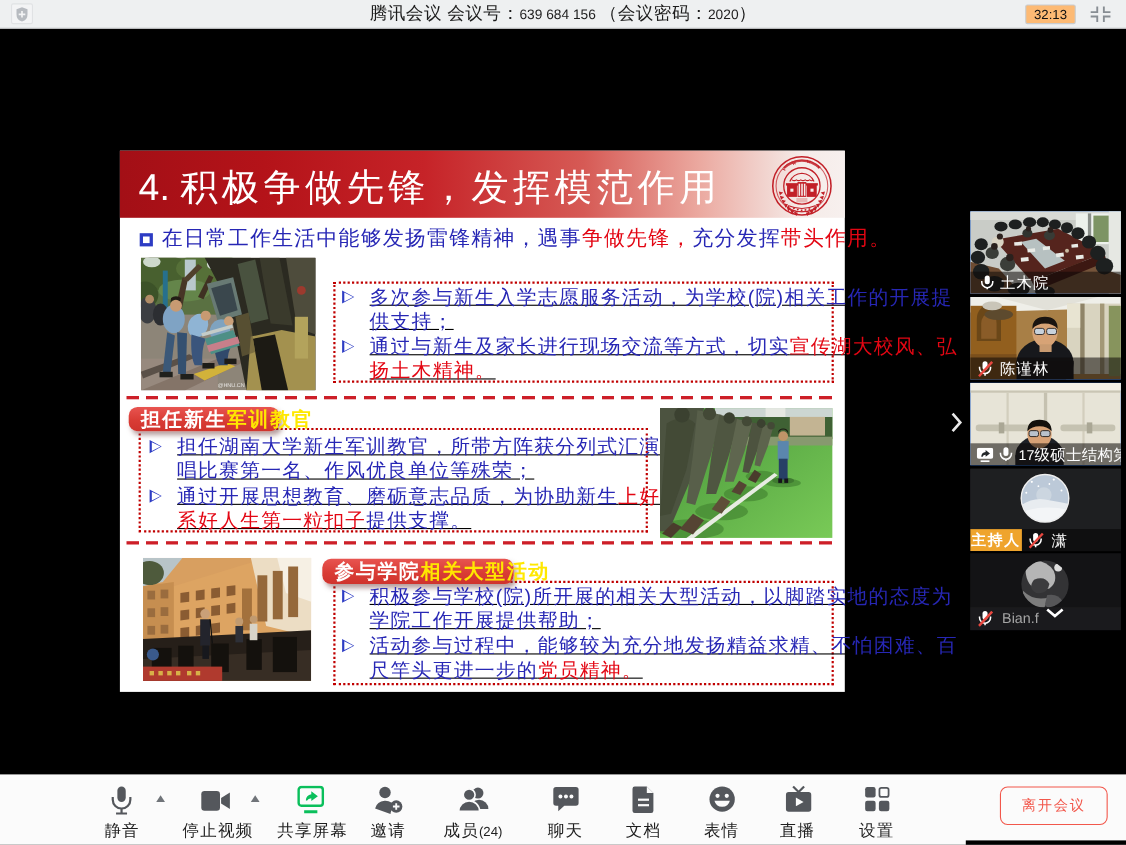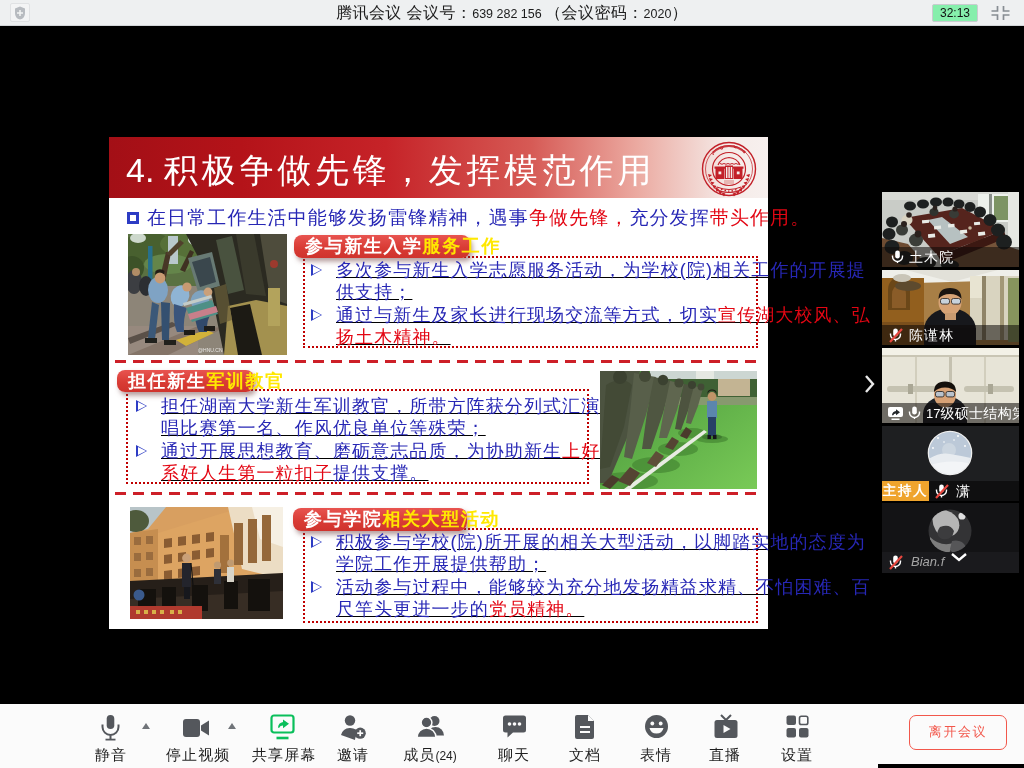--- a/index.html
+++ b/index.html
@@ -11,21 +11,21 @@
   .lat { letter-spacing:0; }
   
   #topbar { position:absolute; left:0; top:0; width:1024px; height:26px;
     background:#eef0f1; border-bottom:1px solid #d2d5d8; }
   #tbtitle .lat { font-size:12.5px; }
   #tbtitle { position:absolute; left:0; top:0; width:1024px; height:25px;
     text-align:center; line-height:25px; font-size:16px; color:#1c1c1c; }
   #shieldbox { position:absolute; left:10px; top:3px; width:20px; height:19px;
     background:#f3f4f5; border:1px solid #e0e2e4; border-radius:2px; }
   #timebox { position:absolute; left:932px; top:4px; width:46px; height:18px;
-    background:#86efac; border:1px solid #c9cccf; border-radius:2px;
+    background:#fdba74; border:1px solid #c9cccf; border-radius:2px;
     font-size:12px; color:#111; text-align:center; line-height:16px; }
   
   #main { position:absolute; left:0; top:26px; width:1024px; height:678px; background:#000; }
   
   #slide { position:absolute; left:109px; top:137px; width:659px; height:492px; background:#fff; }
   #shead { position:absolute; left:0; top:0; width:659px; height:61px;
     background:linear-gradient(90deg,#a30f16 0%,#b41319 20%,#c62328 42%,#d65a55 64%,#eba9a0 80%,#f5ebe8 94%,#f7f0ee 100%); }
   #stitle { position:absolute; left:17px; top:11px; font-size:34px; font-weight:normal; color:#fff; }
   .bullsq { position:absolute; width:12px; height:12px; border:3px solid #2d3cc4; }
   .btxt { font-size:18px; line-height:22px; color:#2727b5; white-space:nowrap; }
@@ -164,21 +164,20 @@
     <path d="M66,74 q1,16 5,24 l8,0 q-1,-12 5,-20 z" fill="#31496b"></path>
     <rect x="56" y="96" width="11" height="5" fill="#1e1c18"></rect>
     <rect x="76" y="92" width="11" height="5" fill="#1e1c18"></rect>
     <polygon points="58,74 84,66 90,80 64,88" fill="#4e8f86"></polygon>
     <polygon points="60,80 88,72 90,78 62,86" fill="#c77f8a"></polygon>
     <polygon points="56,72 84,64 83,61 55,69" fill="#c4ccc8"></polygon>
    </g>
    <text x="70" y="118" font-size="5" fill="#ffffff" opacity=".8" font-family="Liberation Sans">@HNU.CN</text>
   </svg></div>
   <div class="dotbox" style="left:194px;top:119px;width:455px;height:92px;"></div>
-  <div class="rlabel" style="left:185px;top:98px;width:176px;"><span class="cjb">参与新生入学<span class="ylw">服务工作</span></span></div>
   <div class="bitem" style="left:227px;top:122px;">
     <div class="arrw"></div>
     <div class="btxt"><span class="cj">多次参与新生入学志愿服务活动，为学校(院)相关工作的开展提<br>供支持；</span></div>
   </div>
   <div class="bitem" style="left:227px;top:167px;">
     <div class="arrw"></div>
     <div class="btxt"><span class="cj">通过与新生及家长进行现场交流等方式，切实<span class="red">宣传湖大校风、弘<br>扬土木精神。</span></span></div>
   </div>
 
   <div class="dashsep" style="left:6px;top:223px;width:645px;"></div>
@@ -508,33 +507,33 @@
   <circle cx="80" cy="13" r="3.6" fill="#dedede"></circle>
  </g>
 </svg>
 <div class="tbar" style="height:21px;background:rgba(28,28,30,.9);">
  <svg width="20" height="15" viewBox="0 0 20 15" style="position:absolute;left:7px;top:3px;">
  <rect x="4.2" y="0.5" width="4.6" height="8" rx="2.3" fill="#fff"></rect>
  <path d="M1.5,5.5 v1 a5,5 0 0 0 10,0 v-1" fill="none" stroke="#fff" stroke-width="1.4"></path>
  <line x1="6.5" y1="11.5" x2="6.5" y2="13.5" stroke="#fff" stroke-width="1.4"></line>
  <line x1="1" y1="14" x2="13" y2="1" stroke="#e8473f" stroke-width="2.2"></line>
  </svg>
- <div class="tname lat" style="left:29px;color:#a5a5a5;font-size:13px;font-style:italic;">Bian.f</div>
+ <div class="tname lat" style="left:29px;color:#a5a5a5;font-size:13px;">Bian.f</div>
  <svg width="18" height="10" viewBox="0 0 18 10" style="position:absolute;left:68px;top:0px;">
   <polyline points="2,2 9,8 16,2" fill="none" stroke="#fff" stroke-width="2.4"></polyline>
  </svg>
 </div>
 </div>
 
 <svg width="12" height="20" viewBox="0 0 12 20" style="position:absolute;left:863px;top:374px;">
  <polyline points="3,2 10,10 3,18" fill="none" stroke="#e8e8e8" stroke-width="2.4"></polyline>
 </svg>
 
 <div id="topbar">
-  <div id="tbtitle"><span style="letter-spacing:.4px">腾讯会议 会议号：<span class="lat">639 282 156 </span>（会议密码：<span class="lat">2020</span>）</span></div>
+  <div id="tbtitle"><span style="letter-spacing:.4px">腾讯会议 会议号：<span class="lat">639 684 156 </span>（会议密码：<span class="lat">2020</span>）</span></div>
   <div id="shieldbox">
       <svg width="12" height="14" viewBox="0 0 12 14" style="position:absolute;left:3px;top:2px;">
     <path d="M6,0.5 l5,2 v4.5 a6.5,6.5 0 0 1 -5,6.5 a6.5,6.5 0 0 1 -5,-6.5 v-4.5 z" fill="#b7bbc0"></path>
     <line x1="6" y1="4" x2="6" y2="10" stroke="#f3f4f5" stroke-width="1.5"></line>
     <line x1="3" y1="7" x2="9" y2="7" stroke="#f3f4f5" stroke-width="1.5"></line>
   </svg>
     </div>
   <div id="timebox">32:13</div>
   <svg class="abs" style="left:991px;top:5px;" width="19" height="16" viewBox="0 0 19 16">
     <g stroke="#878d93" stroke-width="1.7" fill="none">

